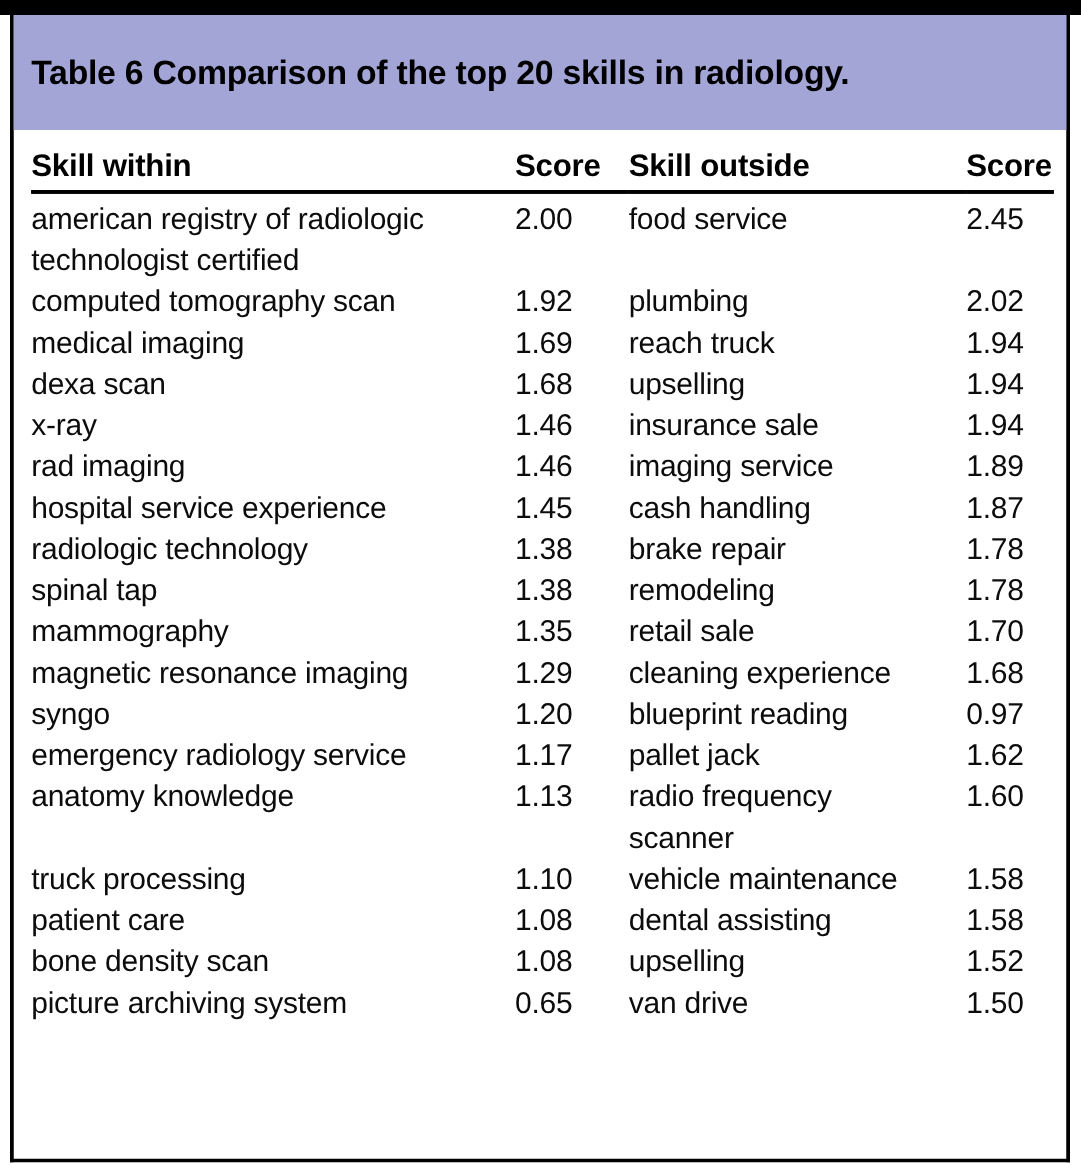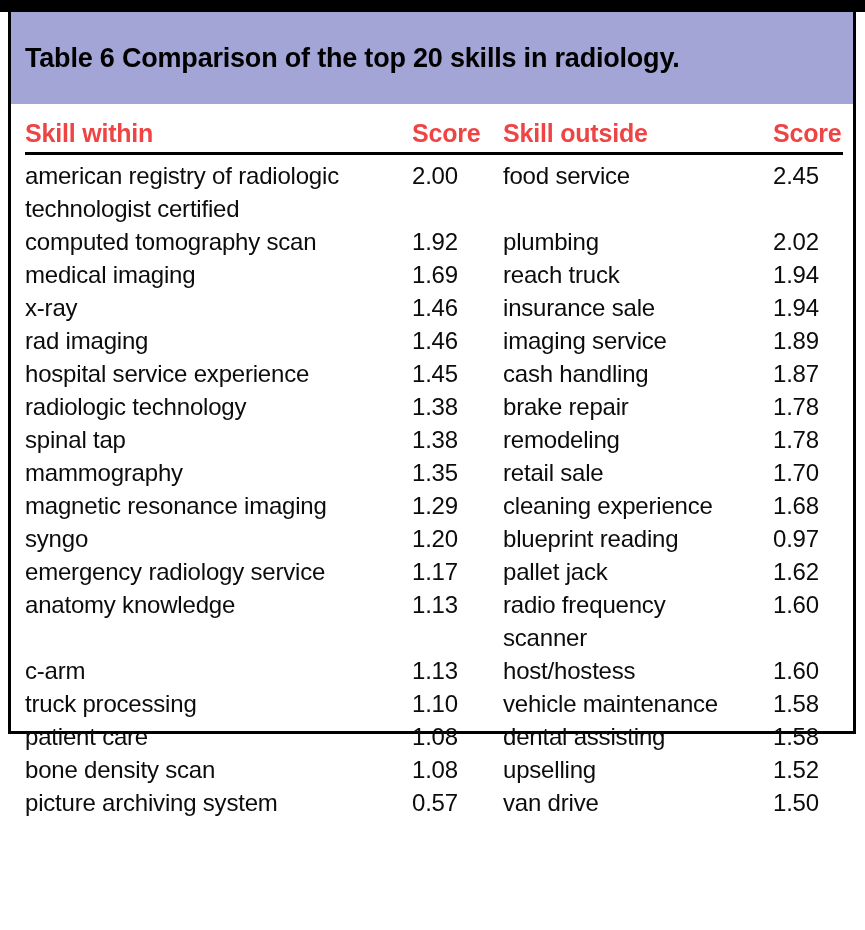--- a/index.html
+++ b/index.html
@@ -21,21 +21,21 @@
     top: 0;
     width: 865px;
     height: 12px;
     background: #000000;
   }
   .table-box {
     position: absolute;
     left: 8px;
     top: 12px;
     width: 848px;
-    height: 722px;
+    height: 918px;
     box-sizing: border-box;
     border-left: 3px solid #000000;
     border-right: 3px solid #000000;
     border-bottom: 3px solid #000000;
     background: #ffffff;
   }
   .title-band {
     height: 92px;
     display: flex;
     align-items: center;
@@ -59,21 +59,21 @@
   col.c-skill-outside { width: 270px; }
   col.c-score-outside { width: 70px;  }
   table.skills th {
     text-align: left;
     font-weight: bold;
     font-size: 25px;
     line-height: 33px;
     letter-spacing: -0.2px;
     padding: 13px 0 2px 0;
     border-bottom: 3px solid #000000;
-    color: #ef4444;
+    color: #000000;
   }
   table.skills td {
     font-size: 24px;
     line-height: 33px;
     letter-spacing: -0.2px;
     vertical-align: top;
     padding: 0;
     white-space: pre-line;
     color: #0c0c0c;
   }
@@ -118,20 +118,26 @@
           <td>plumbing</td>
           <td>2.02</td>
         </tr>
         <tr>
           <td>medical imaging</td>
           <td>1.69</td>
           <td>reach truck</td>
           <td>1.94</td>
         </tr>
         <tr>
+          <td>dexa scan</td>
+          <td>1.68</td>
+          <td>upselling</td>
+          <td>1.94</td>
+        </tr>
+        <tr>
           <td>x-ray</td>
           <td>1.46</td>
           <td>insurance sale</td>
           <td>1.94</td>
         </tr>
         <tr>
           <td>rad imaging</td>
           <td>1.46</td>
           <td>imaging service</td>
           <td>1.89</td>
@@ -179,44 +185,38 @@
           <td>1.62</td>
         </tr>
         <tr>
           <td>anatomy knowledge</td>
           <td>1.13</td>
           <td>radio frequency
 scanner</td>
           <td>1.60</td>
         </tr>
         <tr>
-          <td>c-arm</td>
-          <td>1.13</td>
-          <td>host/hostess</td>
-          <td>1.60</td>
-        </tr>
-        <tr>
           <td>truck processing</td>
           <td>1.10</td>
           <td>vehicle maintenance</td>
           <td>1.58</td>
         </tr>
         <tr>
           <td>patient care</td>
           <td>1.08</td>
           <td>dental assisting</td>
           <td>1.58</td>
         </tr>
         <tr>
           <td>bone density scan</td>
           <td>1.08</td>
           <td>upselling</td>
           <td>1.52</td>
         </tr>
         <tr>
           <td>picture archiving system</td>
-          <td>0.57</td>
+          <td>0.65</td>
           <td>van drive</td>
           <td>1.50</td>
         </tr>
       </tbody>
   </table>
 </div>
 
 </body></html>

